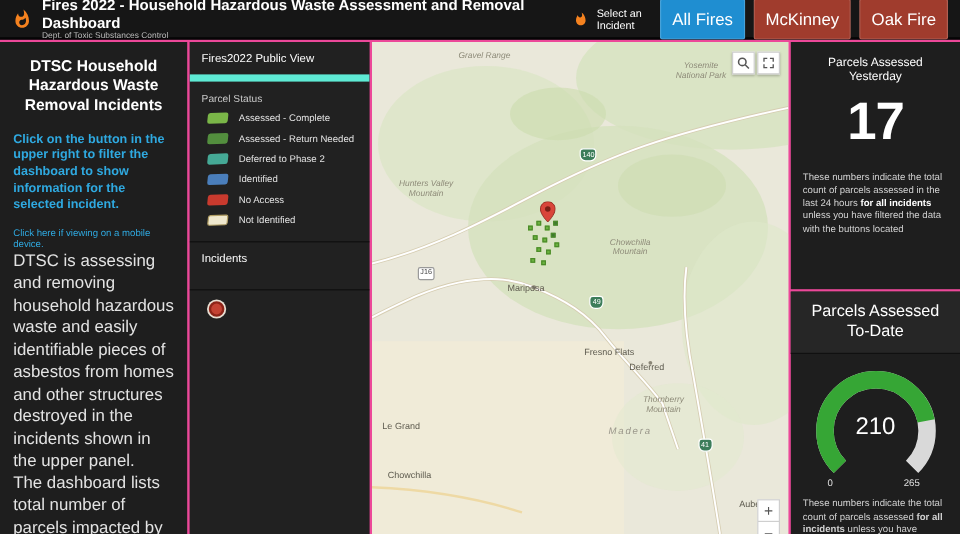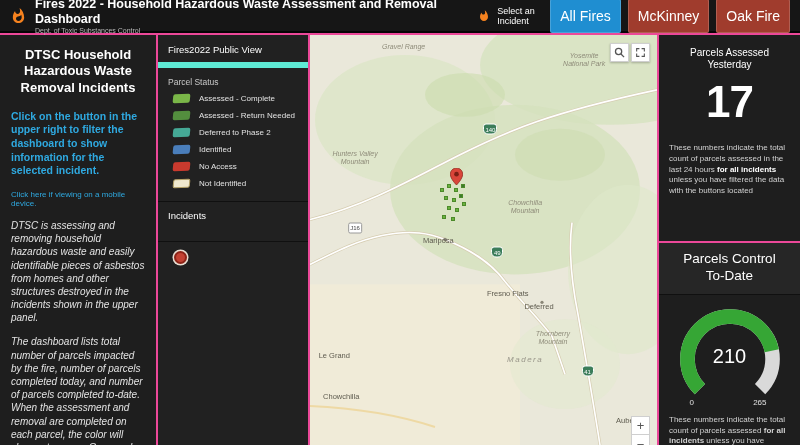--- a/index.html
+++ b/index.html
@@ -25,21 +25,21 @@
   .inc-btn {
     font-size:14px; color:#fff; padding:8px 9px; border-radius:2px;
     border:1px solid rgba(255,255,255,.18); cursor:pointer; white-space:nowrap;
   }
   
   .panel { position:absolute; top:35px; bottom:0; overflow:hidden; }
   .left-panel { left:0; width:156px; background:#1e1e1e; padding:12px 11px; }
   .left-title { font-size:13px; font-weight:bold; color:#fff; text-align:center; line-height:1.25; }
   .left-instruction { margin-top:14px; font-size:10.5px; font-weight:bold; color:#2fa9e0; line-height:1.3; }
   .mobile-link { margin-top:12px; font-size:8px; color:#2fa9e0; cursor:pointer; }
-  .left-para { margin-top:11px; font-size:10px; color:#e3e3e3; line-height:1.32;font-style:italic; }
+  .left-para { margin-top:0; font-size:14px; color:#e3e3e3; line-height:1.32; }
 
   
   .legend-panel { left:158px; width:150px; background:#212121; }
   .legend-header { padding:9px 10px 7px; font-size:9.5px; color:#fdfdfd; border-bottom:6px solid #5eead4; }
   .group-title { padding:9px 10px 3px; font-size:8.5px; color:#c9c9c9; }
   .legend-row { display:flex; align-items:center; gap:9px; padding:4px 10px 4px 15px; }
   .swatch { width:17px; height:9px; border-radius:2px; transform:skewX(-8deg) rotate(-2deg); flex:0 0 auto; }
   .swatch.outlined { border:1px solid #b3a066; }
   .legend-label { font-size:8px; color:#e2e2e2; }
   .incidents-header { margin-top:9px; padding:8px 10px 20px; font-size:9.5px; color:#fdfdfd; border-top:1px solid #101010; border-bottom:1px solid #101010; }
@@ -246,21 +246,21 @@
   </div>
 
   <div class="rp-top">
     <div class="rp-title">Parcels Assessed Yesterday</div>
     <div class="rp-number">17</div>
     <div class="rp-desc"><span>These numbers indicate the total count of parcels assessed in the last 24 hours </span><b>for all incidents</b><span> unless you have filtered the data with the buttons located</span></div>
   </div>
 
   <div class="rp-bottom">
     <div class="rp-bottom-header">
-      <div>Parcels Control</div>
+      <div>Parcels Assessed</div>
       <div>To-Date</div>
     </div>
     <div class="gauge-wrap">
       <svg viewBox="0 0 100 100">
         <path d="M 23.13 76.87 A 38 38 0 1 1 76.87 76.87" fill="none" stroke="#d9d9d9" stroke-width="13" pathLength="100"></path>
         <path d="M 23.13 76.87 A 38 38 0 1 1 76.87 76.87" fill="none" stroke="#36a635" stroke-width="13" pathLength="100" stroke-dasharray="79.2 100"></path>
       </svg>
       <div class="gauge-value">210</div>
       <div class="gauge-min">0</div>
       <div class="gauge-max">265</div>

